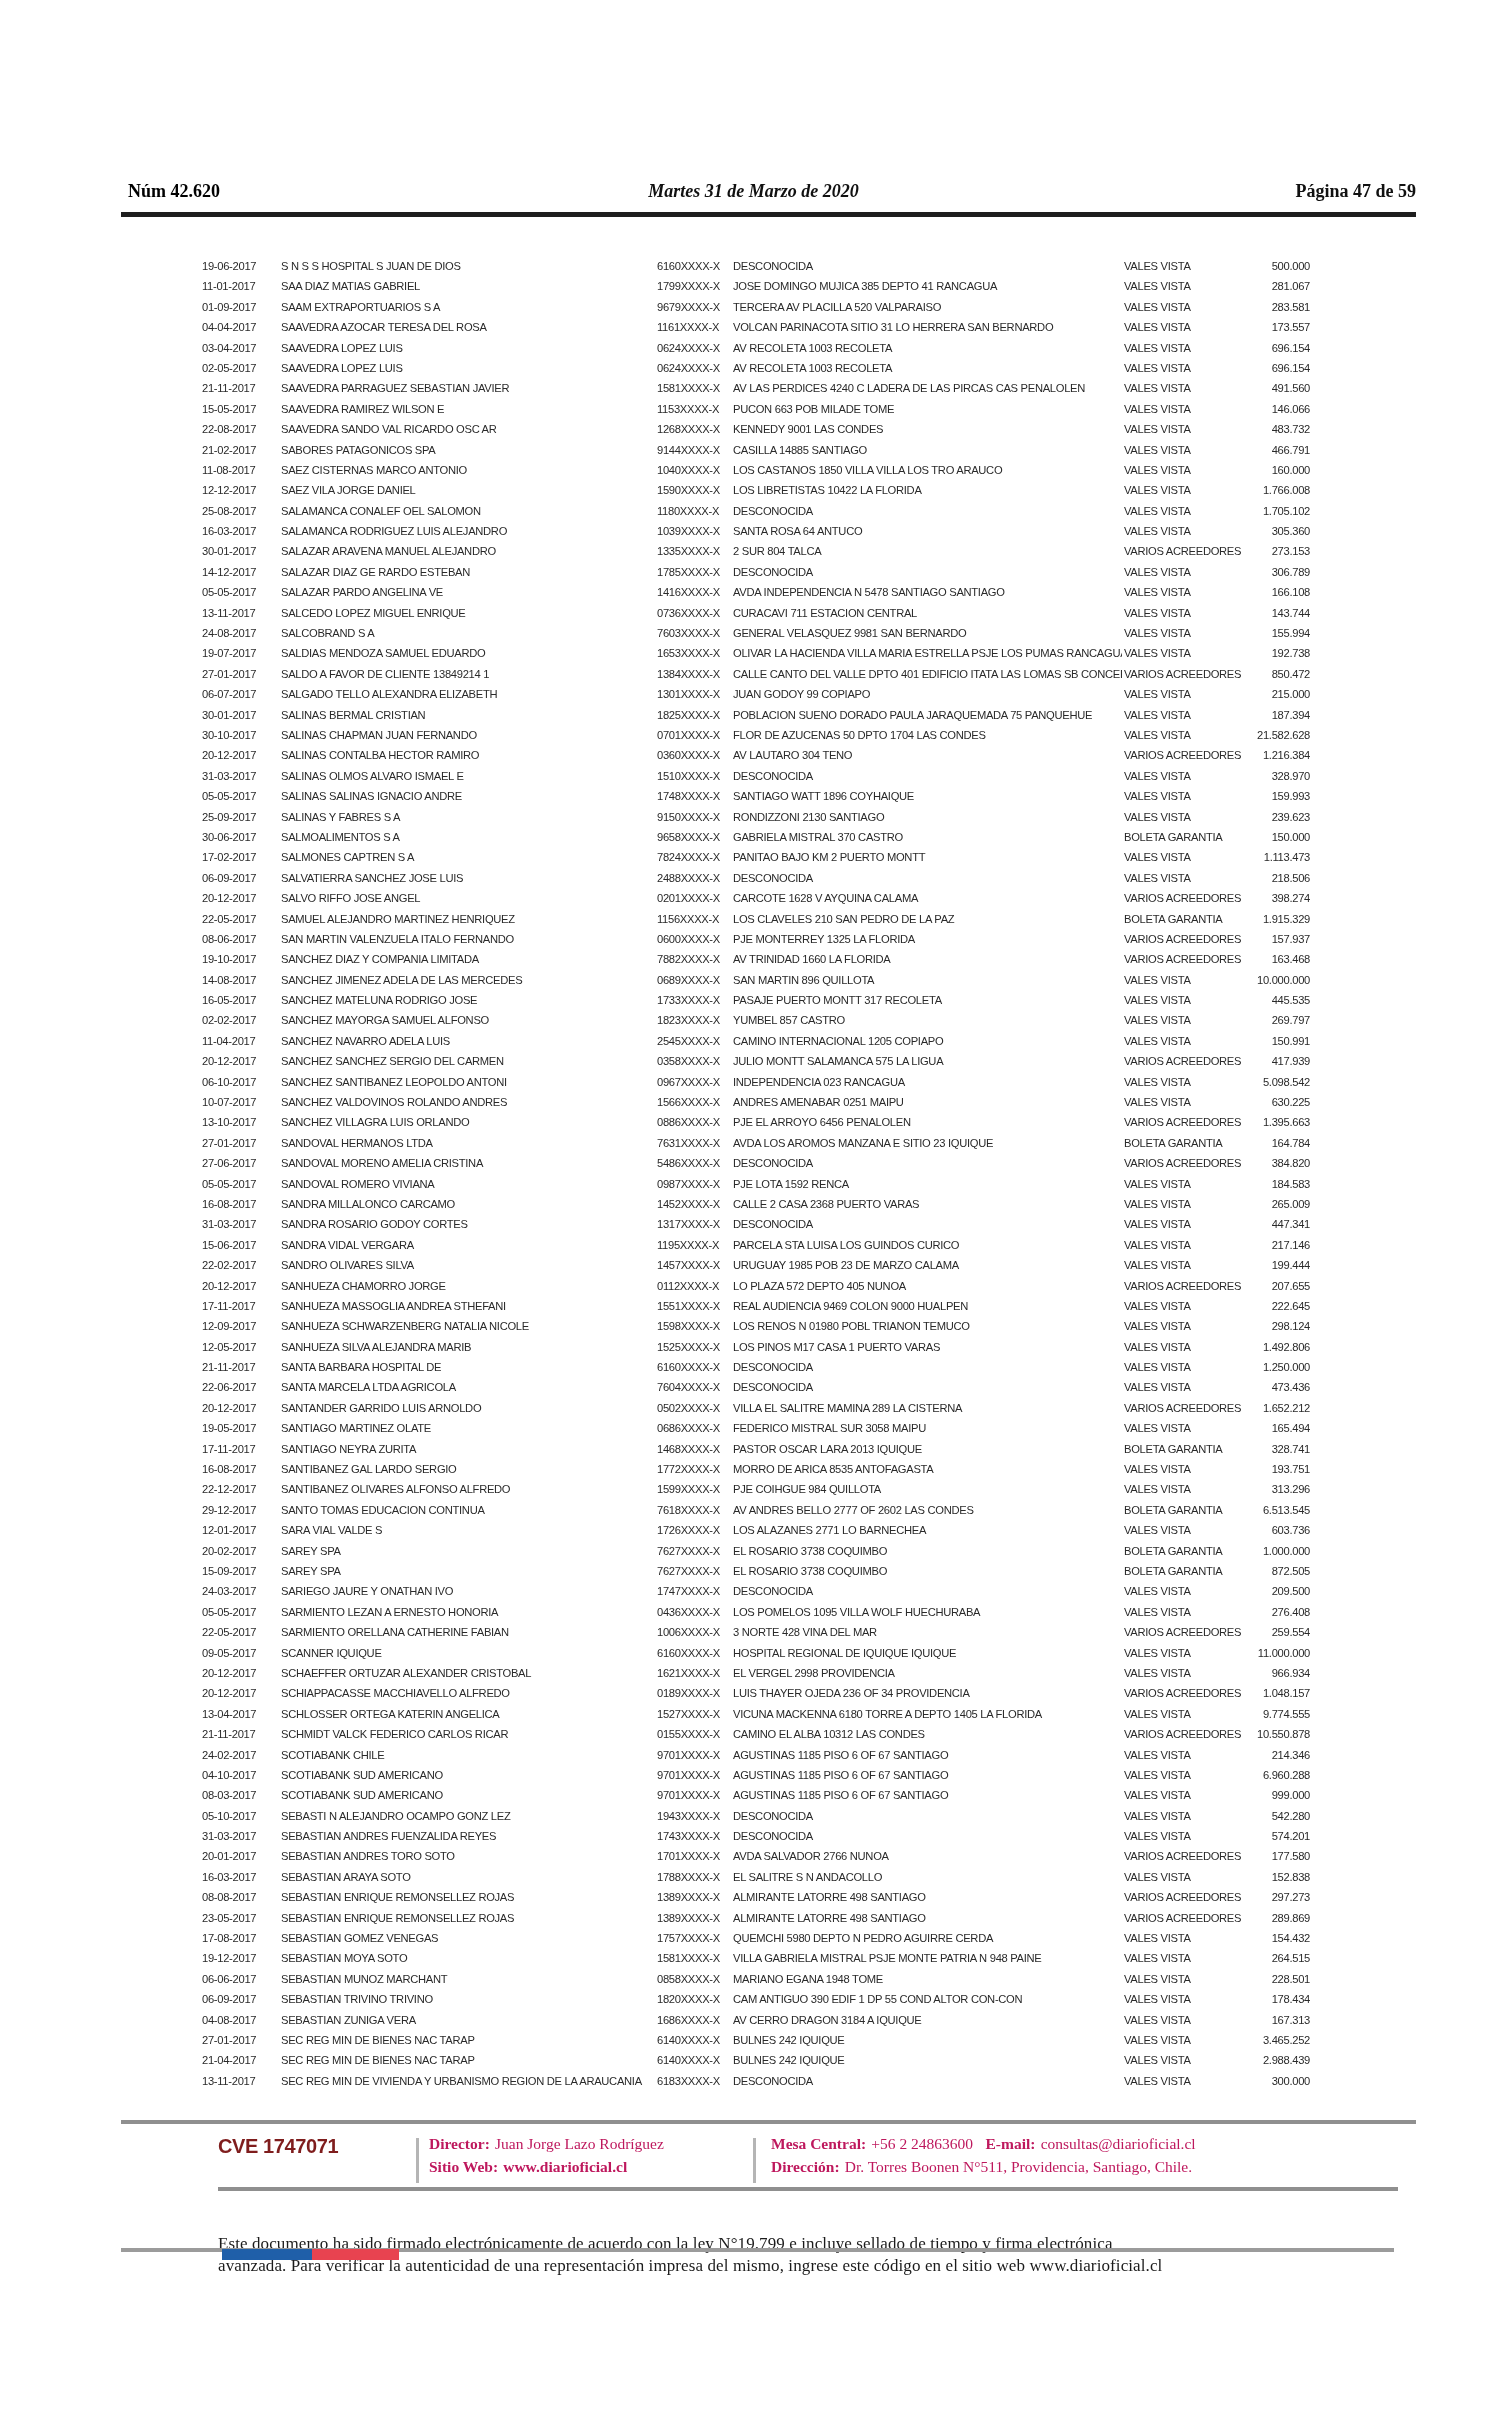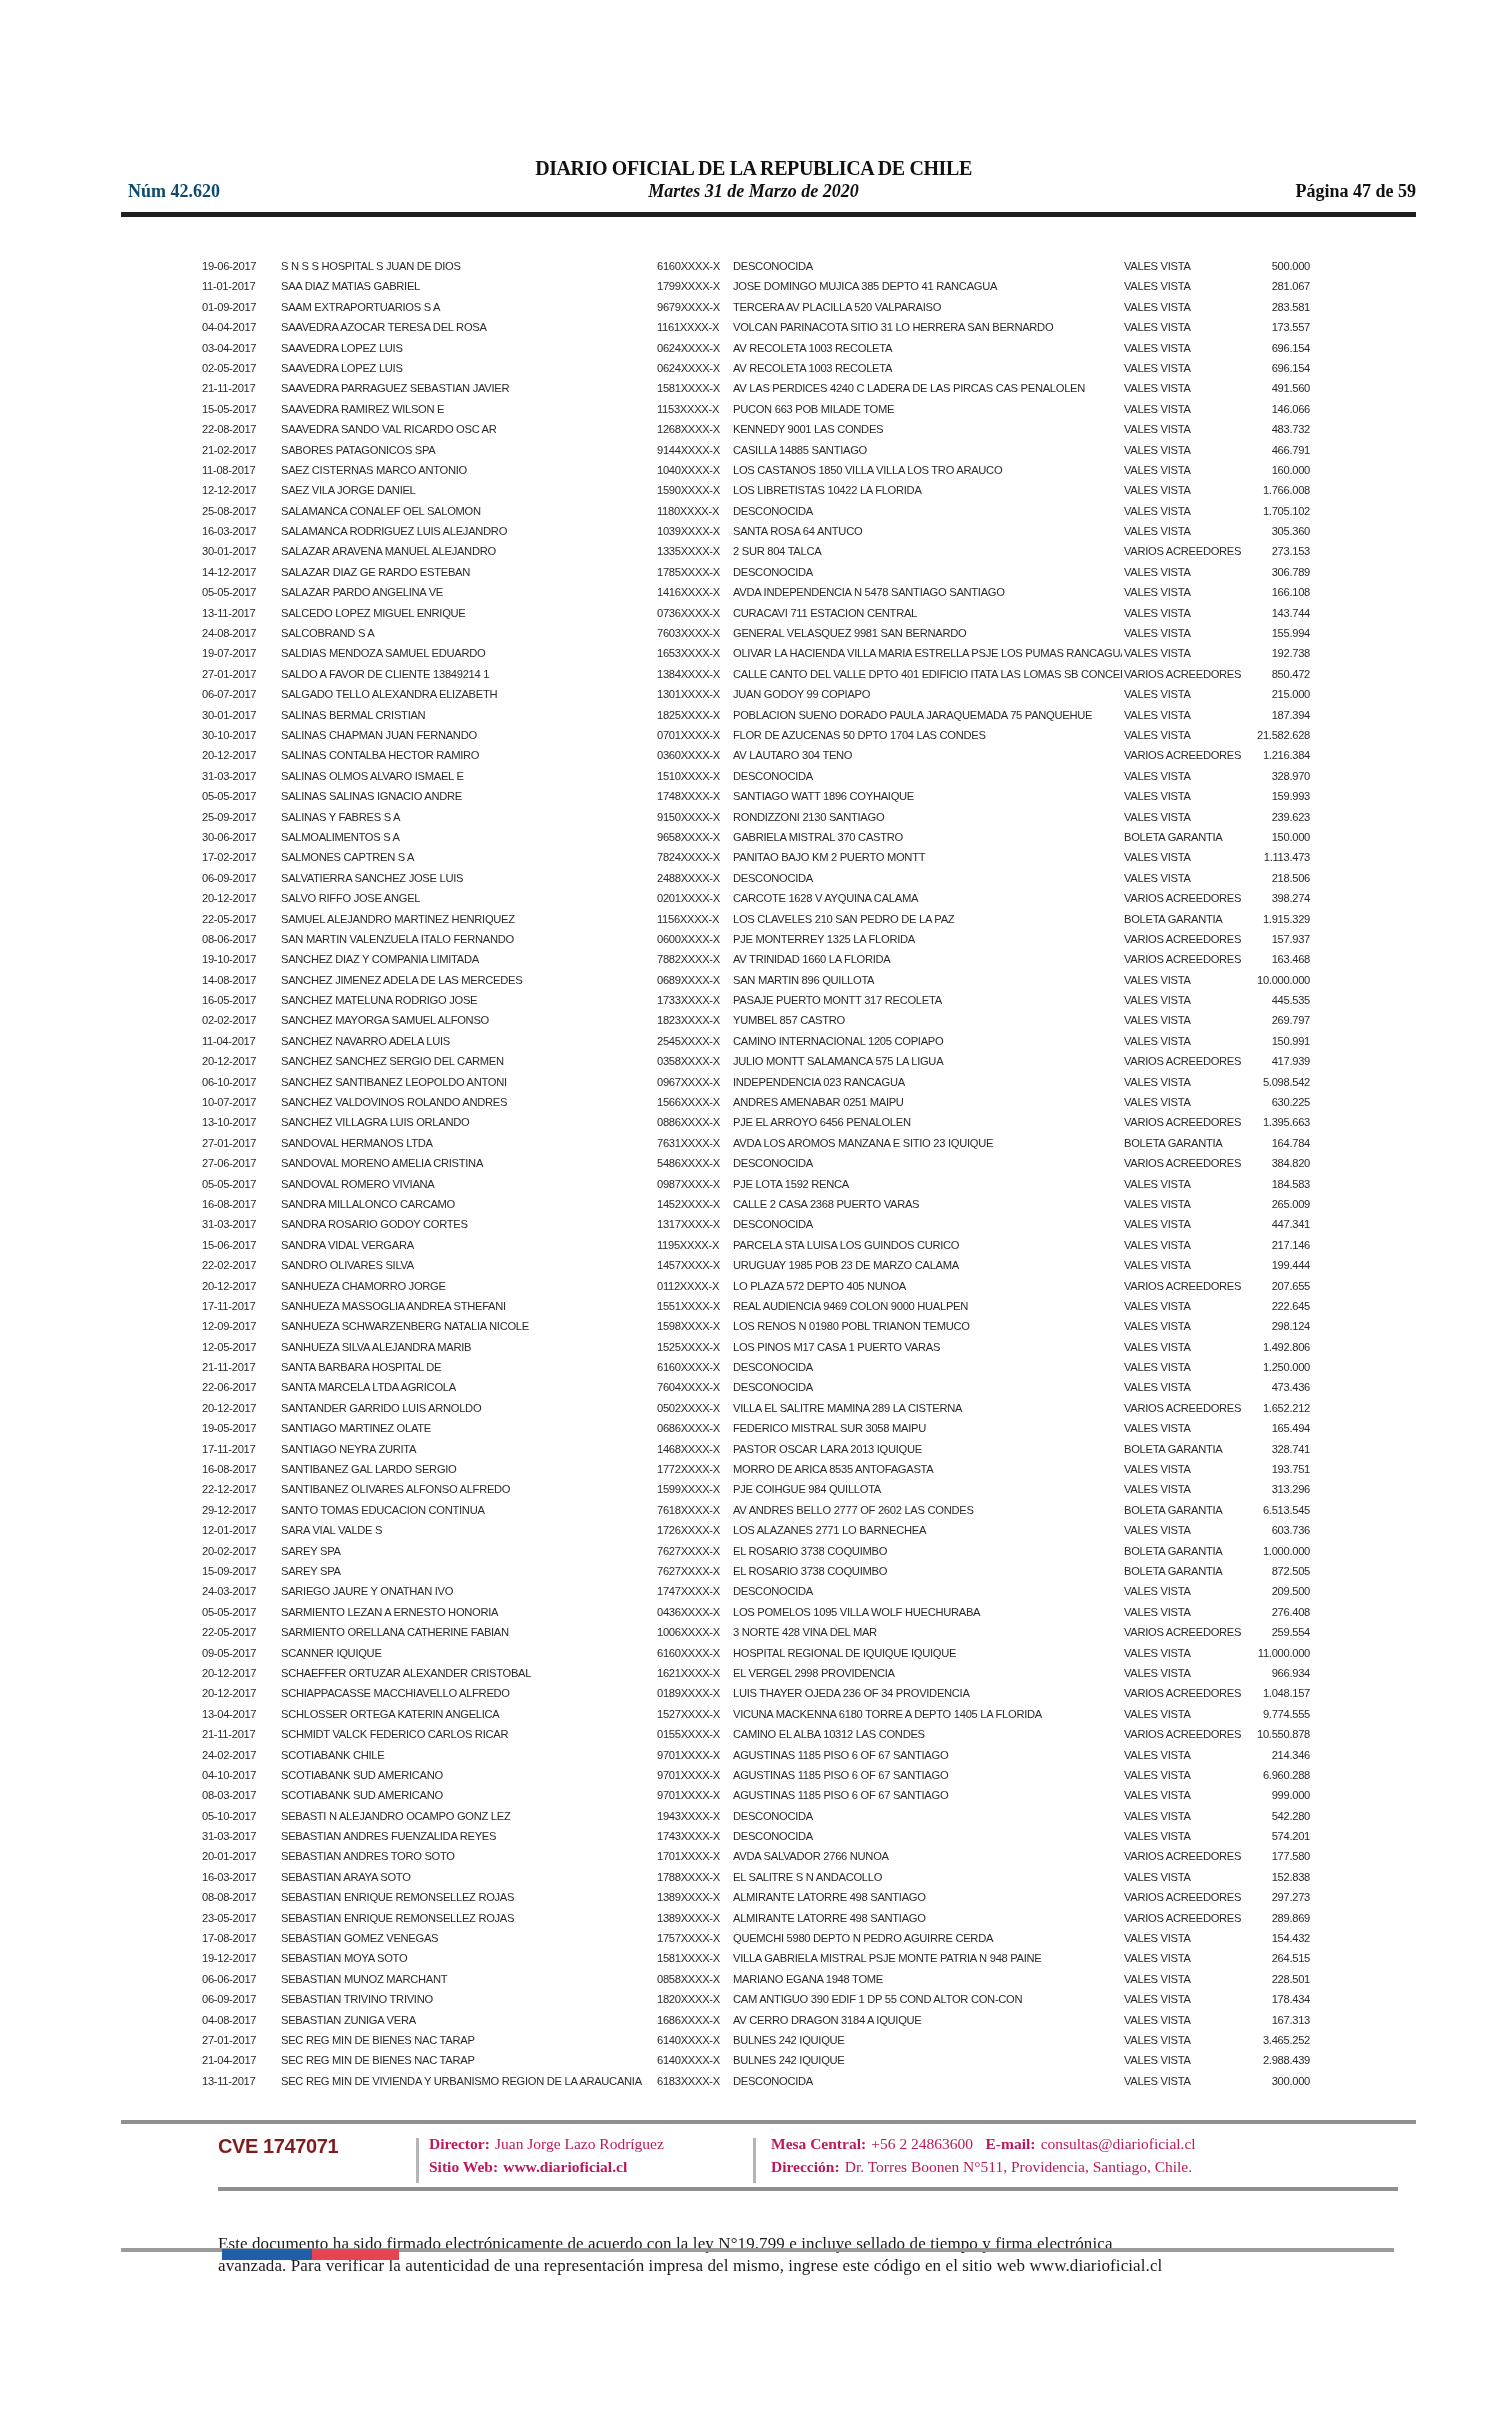--- a/index.html
+++ b/index.html
@@ -12,21 +12,21 @@
     position:absolute; top:157px; left:0; width:100%; text-align:center;
     font-family:"Liberation Serif", serif; font-weight:bold; font-size:20px;
     letter-spacing:-0.4px; color:#111;
   }
   .masthead-date {
     position:absolute; top:181px; left:0; width:100%; text-align:center;
     font-family:"Liberation Serif", serif; font-weight:bold; font-size:18px; color:#111;font-style:italic;
   }
   .issue-number {
     position:absolute; top:181px; left:128px;
-    font-family:"Liberation Serif", serif; font-weight:bold; font-size:18px; color:#0c4a6e;
+    font-family:"Liberation Serif", serif; font-weight:bold; font-size:18px; color:#000000;
   }
   .page-number {
     position:absolute; top:181px; right:91px; text-align:right;
     font-family:"Liberation Serif", serif; font-weight:bold; font-size:18px; color:#111;
   }
   .rule-header {
     position:absolute; top:212px; left:121px; width:1295px; height:5.2px; background:#1e1e1e;
   }
   
   .records { position:absolute; top:256px; left:0; width:1507px;margin-left:32px; }
@@ -76,21 +76,20 @@
   }
   .flag-bar { position:absolute; top:2249px; height:11.2px; }
   .flag-blue { left:222px; width:90px; }
   .flag-red  { left:312px; width:87px; }
 </style>
 </head>
 <body>
 
 <div class="page">
 
-  <div class="masthead-title">DIARIO OFICIAL DE LA REPUBLICA DE CHILE</div>
   <div class="issue-number">Núm 42.620</div>
   <div class="masthead-date">Martes 31 de Marzo de 2020</div>
   <div class="page-number">Página 47 de 59</div>
   <div class="rule-header"></div>
 
   <div class="records">
       <div class="trow">
         <span class="cell c-date">19-06-2017</span>
         <span class="cell c-name">S N S S HOSPITAL S JUAN DE DIOS</span>
         <span class="cell c-id">6160XXXX-X</span>

